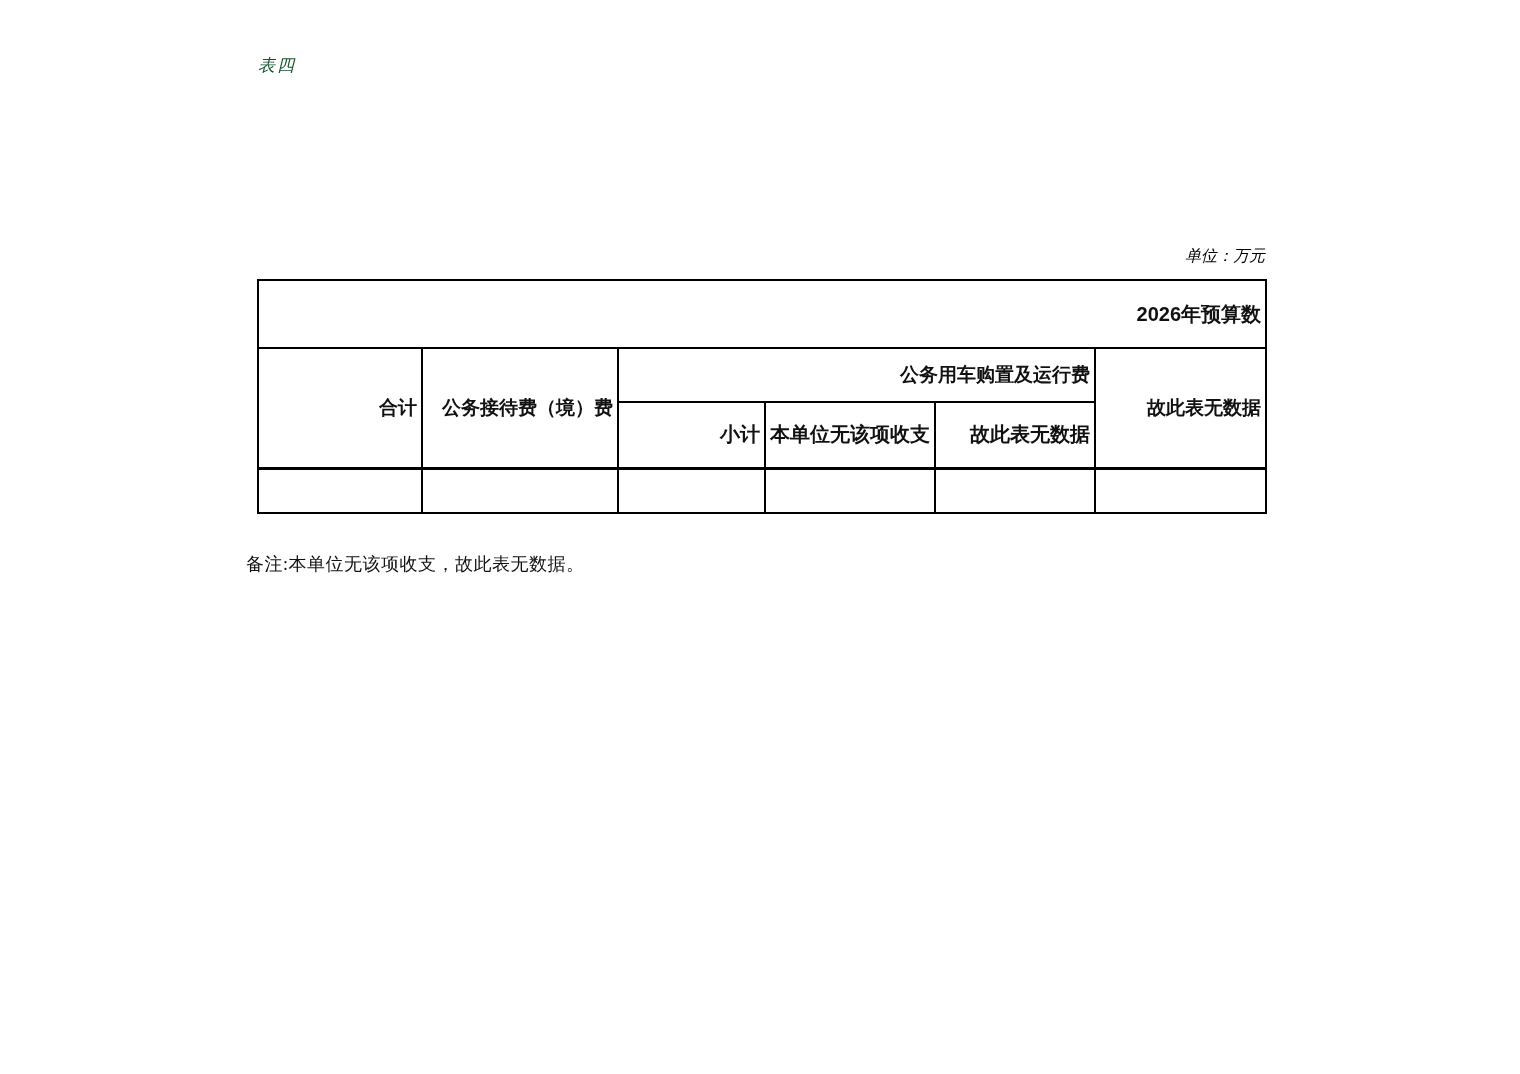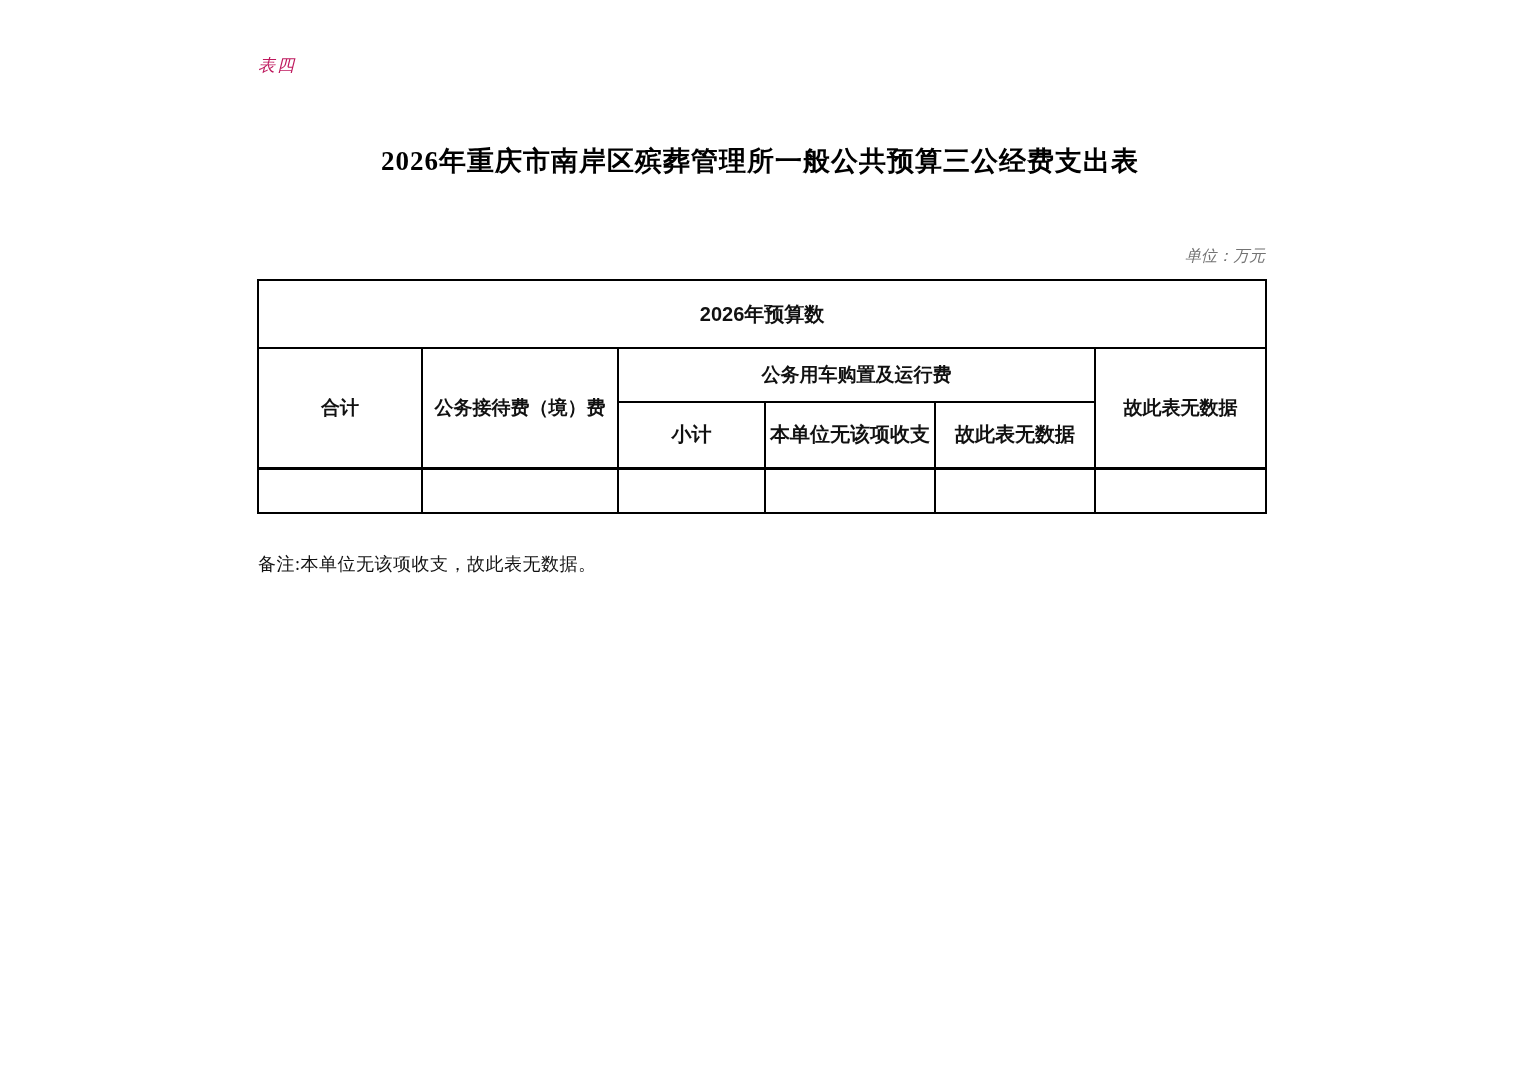--- a/index.html
+++ b/index.html
@@ -17,21 +17,21 @@
     overflow: hidden;
   }
   .table-label {
     position: absolute;
     left: 258px;
     top: 54px;
     font-family: "DejaVu Serif", serif;
     font-style: italic;
     font-size: 17px;
     letter-spacing: 2px;
-    color: #be185d;
+    color: #14532d;
   }
   .doc-title {
     position: absolute;
     left: 0;
     top: 143px;
     width: 1520px;
     text-align: center;
     font-family: "Liberation Serif", serif;
     font-weight: bold;
     font-size: 27px;
@@ -40,64 +40,63 @@
   }
   .unit-label {
     position: absolute;
     left: 1065px;
     top: 246px;
     width: 200px;
     text-align: right;
     font-family: "DejaVu Serif", serif;
     font-style: italic;
     font-size: 16px;
-    color: #737373;
+    color: #000000;
   }
   table.budget {
     position: absolute;
     left: 257px;
     top: 279px;
     width: 1008px;
     border-collapse: collapse;
     table-layout: fixed;
   }
   table.budget td, table.budget th {
     border: 2px solid #000000;
     font-family: "Liberation Sans", sans-serif;
     font-weight: bold;
     font-size: 19px;
-    text-align: center;
+    text-align: right;
     vertical-align: middle;
     color: #111111;
     padding: 0 4px;
     overflow: hidden;
     white-space: nowrap;
   }
   tr.year-row td { height: 68px; font-size: 20px; }
   tr.group-row td { height: 54px; }
   tr.sub-row td { height: 66px; font-size: 20px; }
   tr.data-row td { height: 45px; border-top-width: 3px; }
   .footnote {
     position: absolute;
-    left: 258px;
+    left: 246px;
     top: 552px;
     font-family: "Liberation Serif", serif;
     font-size: 18px;
     letter-spacing: 0.5px;
     color: #111111;
   }
 </style>
 </head>
 <body>
 
 <div class="page">
 
   <div class="table-label">表四</div>
 
-  <div class="doc-title">2026年重庆市南岸区殡葬管理所一般公共预算三公经费支出表</div>
 
   <div class="unit-label">单位：万元</div>
 
   <table class="budget">
     <colgroup>
       <col style="width:164px">
       <col style="width:196px">
       <col style="width:147px">
       <col style="width:170px">
       <col style="width:160px">

